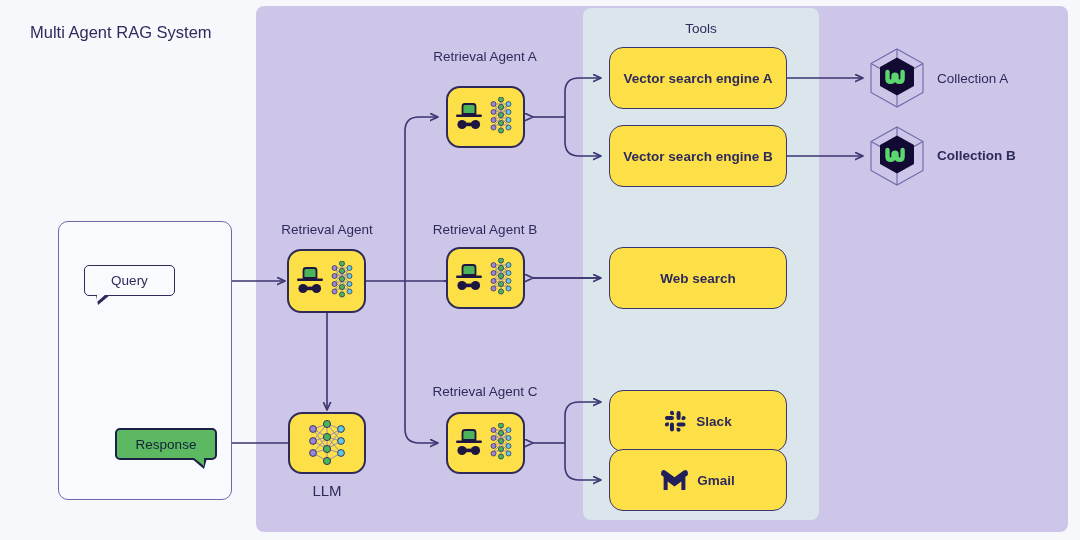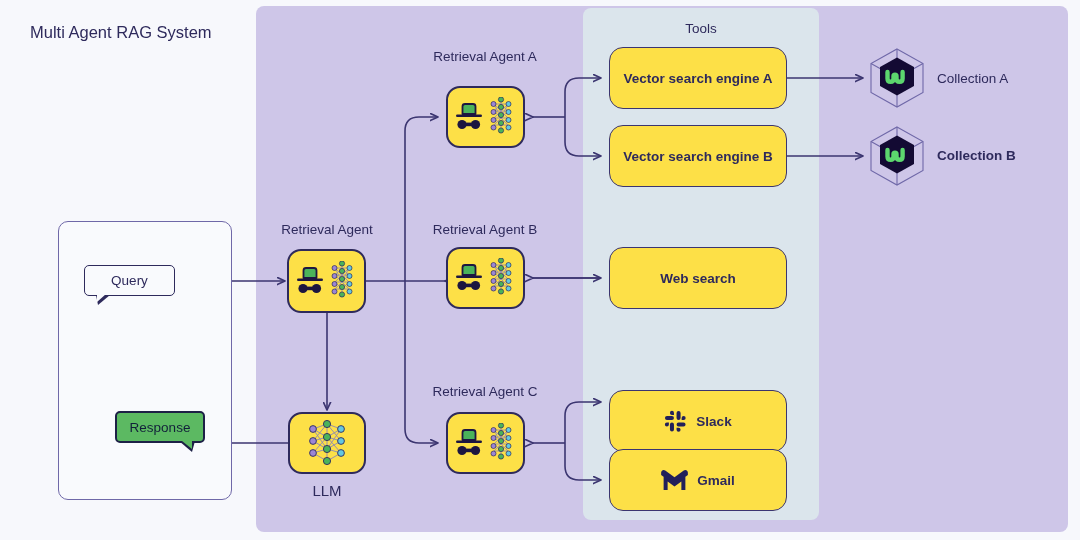--- a/index.html
+++ b/index.html
@@ -138,21 +138,21 @@
   </svg>
 
   <div class="client-box"></div>
 
   <div class="bubble query" style="left:84px;top:265px;width:91px;height:31px;">
     <span>Query</span>
     <span class="tail"></span>
     <span class="tail-in"></span>
   </div>
 
-  <div class="bubble response" style="left:115px;top:411px;width:90px;height:32px;">
+  <div class="bubble response" style="left:115px;top:428px;width:102px;height:32px;">
     <span>Response</span>
     <span class="tail"></span>
     <span class="tail-in"></span>
   </div>
 
   <div class="node-label" style="left:257px;top:222px;width:140px;">Retrieval Agent</div>
   <div class="card" style="left:287px;top:249px;width:79px;height:64px;">
     <span class="icon-wrap">
       <svg width="64" height="40" viewBox="0 0 64 40">
 

